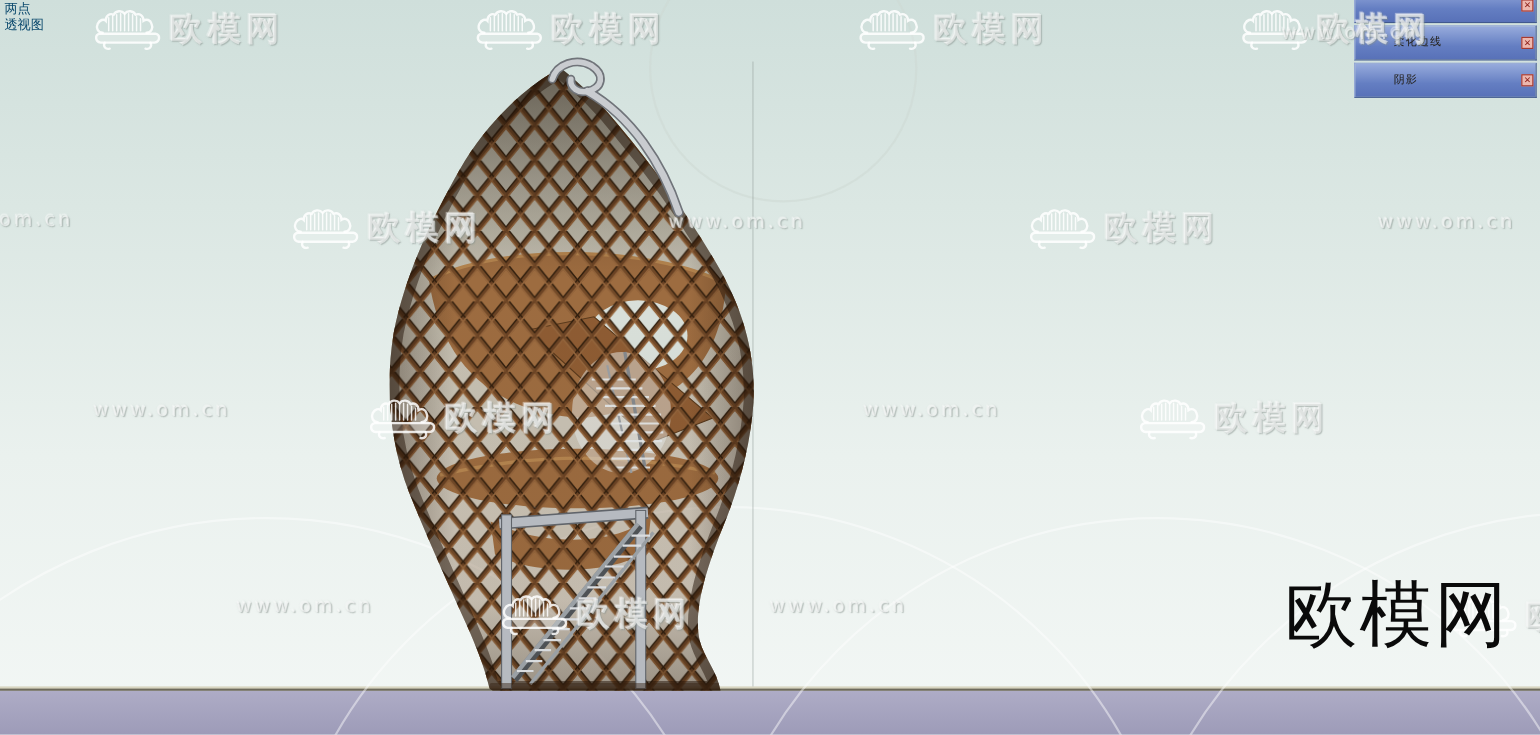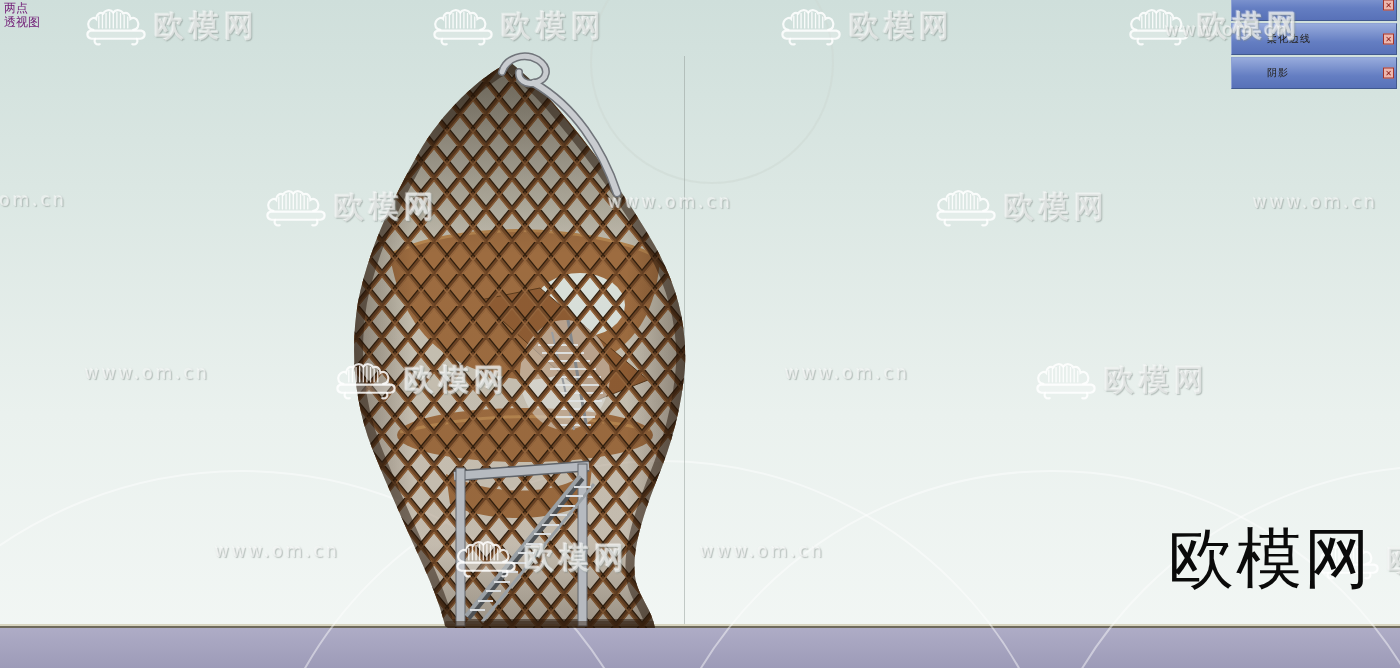--- a/index.html
+++ b/index.html
@@ -17,21 +17,21 @@
   }
   
   .arc{position:absolute;border:2px solid rgba(255,255,255,.45);border-radius:50%;z-index:1;pointer-events:none;}
   .arc0{left:590px;top:-60px;width:240px;height:240px;border-color:rgba(205,216,212,.55);}
   .arc1{left:-190px;top:470px;width:860px;height:860px;}
   .arc2{left:250px;top:460px;width:820px;height:820px;}
   .arc3{left:640px;top:470px;width:820px;height:820px;}
   .arc4{left:1020px;top:465px;width:840px;height:840px;}
   .guide-line{position:absolute;left:684px;top:56px;width:1px;height:568px;background:rgba(145,155,152,.5);z-index:2;}
   
-  .cam{position:absolute;left:4px;top:1px;z-index:8;font-size:12px;line-height:14px;color:#701a75;}
+  .cam{position:absolute;left:4px;top:1px;z-index:8;font-size:12px;line-height:14px;color:#0c4a6e;}
   
   .tower{position:absolute;left:330px;top:50px;z-index:3;}
   
   .wm{position:absolute;display:flex;align-items:center;gap:7px;z-index:6;pointer-events:none;
       color:rgba(255,255,255,.55);
       text-shadow:1px 1px 1px rgba(130,142,137,.45), -1px -1px 1px rgba(255,255,255,.5), 0 0 2px rgba(150,160,156,.35);}
   .wm .logo-text{font-size:30px;font-weight:bold;letter-spacing:5px;white-space:nowrap;}
   .wm .url-text{font-size:17px;font-weight:normal;letter-spacing:3px;white-space:nowrap;}
   .wm-sofa{width:62px;height:38px;flex:0 0 auto;}
   

